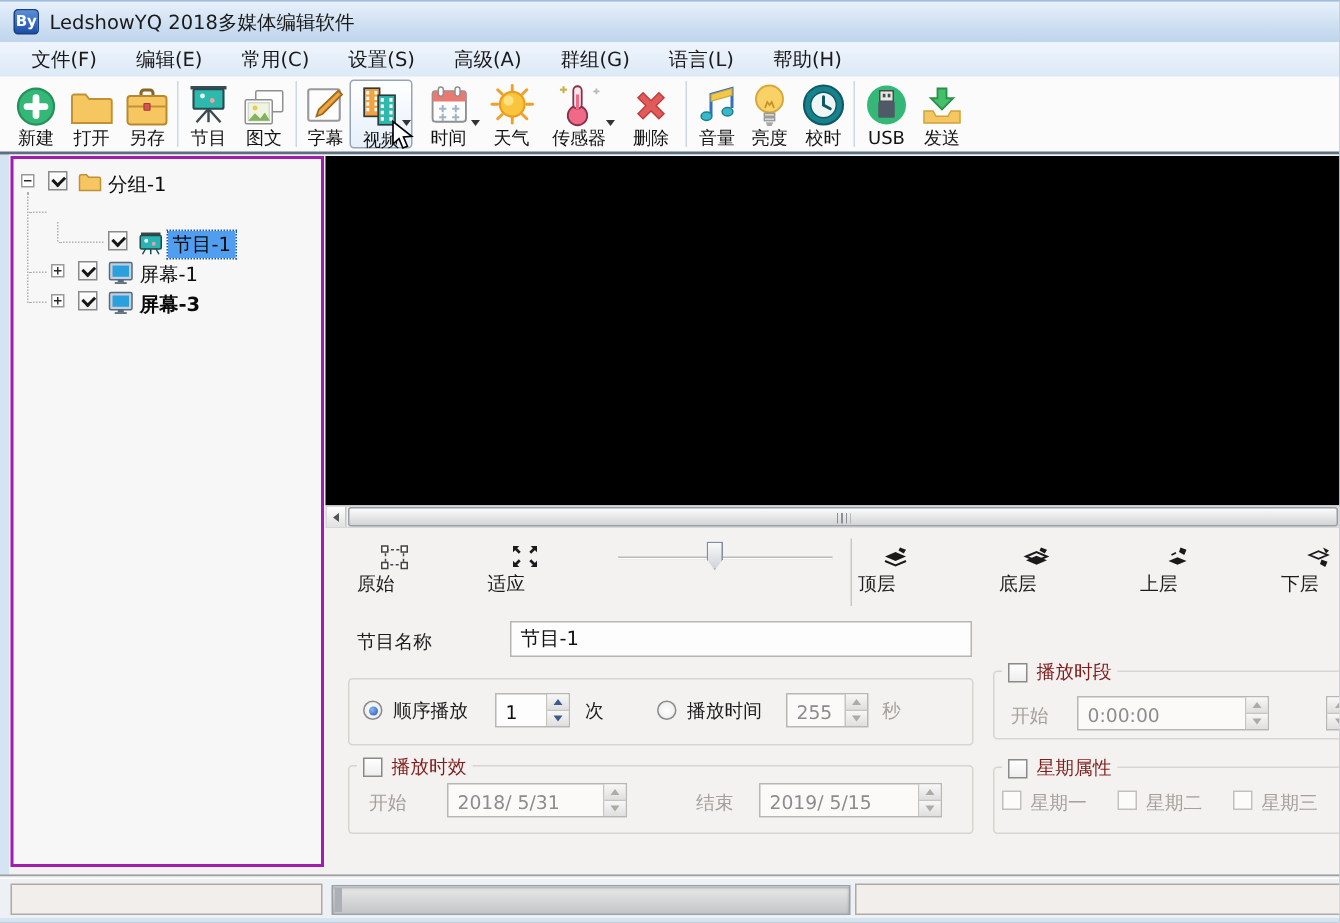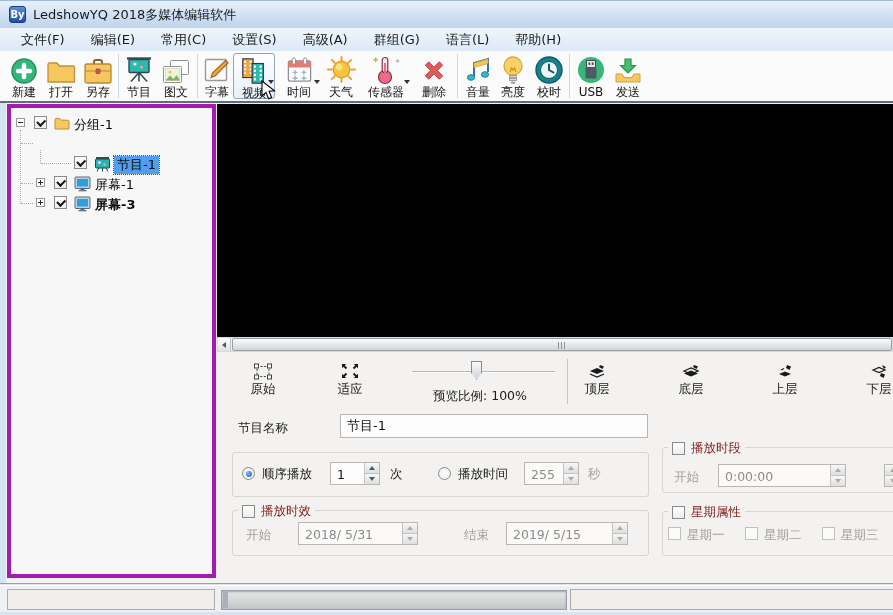--- a/index.html
+++ b/index.html
@@ -28,21 +28,21 @@
   .tsep { position:absolute; top:3px; width:1px; height:44px; background:#ccd8e4; }
   .dd-arrow { position:absolute; width:0; height:0; border-left:3.5px solid transparent; border-right:3.5px solid transparent; border-top:4px solid #333; }
 
   
   .cursor { position:absolute; left:261px; top:80px; z-index:50; }
 
   
   .main-bg { position:absolute; left:6px; top:103px; width:887px; height:480px; background:#f3f2f0; }
 
   
-  .tree-panel { position:absolute; left:7px; top:104px; width:209px; height:474px; background:#f7f7f7; border:4px solid #a21caf; }
+  .tree-panel { position:absolute; left:7px; top:104px; width:209px; height:474px; background:#f7f7f7; border:2px solid #a21caf; }
   .tree-row { position:absolute; height:18px; left:0; width:205px; }
   .exp { position:absolute; width:9px; height:9px; top:3px; background:#fff; border:1px solid #9a9a9a; }
   .exp::before { content:""; position:absolute; left:1px; top:3px; width:5px; border-top:1px solid #2a2a2a; }
   .exp.plus::after { content:""; position:absolute; left:3px; top:1px; height:5px; border-left:1px solid #2a2a2a; }
   .cb { position:absolute; width:13px; height:13px; background:linear-gradient(#ffffff,#ededed); border:1px solid #8a8a8a; }
   .cb.checked::after { content:""; position:absolute; left:2px; top:2px; width:6px; height:3.5px;
     border-left:2px solid #151515; border-bottom:2px solid #151515; transform:rotate(-45deg); }
   .cb.dis { border-color:#c3bfb9; background:#fbfbfa; }
   .tree-label { position:absolute; top:1px; font-size:13px; color:#0a0a0a; white-space:nowrap; }
   .tree-label.selected { background:#4f9ef0; outline:1px dotted #1a55b0; padding:0 3px; }
@@ -53,21 +53,21 @@
   
   .preview { position:absolute; left:217px; top:104px; width:676px; height:233px; background:#000; }
   .hscroll { position:absolute; left:217px; top:337px; width:676px; height:15px; background:#f0f0f0; border:1px solid #d8d8d8; }
   .hs-left { position:absolute; left:0; top:0; width:13px; height:13px; background:linear-gradient(#fefefe,#e2e2e2); border-right:1px solid #c6c6c6; display:flex; align-items:center; justify-content:center; }
   .hs-left i { width:0; height:0; border-top:3.5px solid transparent; border-bottom:3.5px solid transparent; border-right:4px solid #555; }
   .hs-thumb { position:absolute; left:14px; top:0; width:660px; height:13px; border:1px solid #979ea6; border-radius:2px; background:linear-gradient(#fbfbfb,#d2d4d6); }
   .hs-grip { position:absolute; left:50%; top:3px; width:9px; height:7px; margin-left:-4px;
     background:repeating-linear-gradient(90deg,#8a9096 0 1px,transparent 1px 3px); }
 
   
-  .small-tool { position:absolute; width:50px; text-align:center; }
+  .small-tool { position:absolute; width:50px; }
   .small-tool .sicon { height:20px; display:flex; align-items:center; justify-content:center; }
   .small-tool .slab { font-size:12.5px; color:#1c1c1c; line-height:15px; white-space:nowrap; }
   .vsep { position:absolute; width:1px; background:#c9c6c1; }
   .slider-track { position:absolute; left:412px; top:371px; width:143px; height:2px; background:#b9b9b9; border-bottom:1px solid #fff; }
   .slider-thumb { position:absolute; left:471px; top:361px; width:11px; height:19px;
     background:linear-gradient(#f9f9f9,#cfd4d9); border:1px solid #7d8fa1; clip-path:polygon(0 0,100% 0,100% 62%,50% 100%,0 62%); }
   .zoom-label { position:absolute; left:400px; top:388px; width:160px; text-align:center; font-size:12.5px; color:#1c1c1c; }
 
   
   .lbl { position:absolute; font-size:12.5px; color:#1c1c1c; white-space:nowrap; }
@@ -456,21 +456,20 @@
             <path d="M2 16v-4.2L6.2 16z"></path>
             <path d="M18 16v-4.2L13.8 16z"></path>
           </g>
         </svg>
     </div>
     <div class="slab">适应</div>
   </div>
 
   <div class="slider-track"></div>
   <div class="slider-thumb"></div>
-  <div class="zoom-label">预览比例: 100%</div>
 
   <div class="vsep" style="left:567px;top:359px;height:45px;"></div>
 
   <div class="small-tool" style="left:572px;top:361px;">
     <div class="sicon">
       <svg width="20" height="17" viewBox="0 0 20 17">
           <path d="M3 8l7-3 7 3-7 3z" fill="#1a1a1a"></path>
           <path d="M3 11l7 3 7-3" fill="none" stroke="#1a1a1a" stroke-width="1.3"></path>
           <path d="M13 2l4 1.5L15.5 6 12 4z" fill="#1a1a1a"></path>
         </svg>

